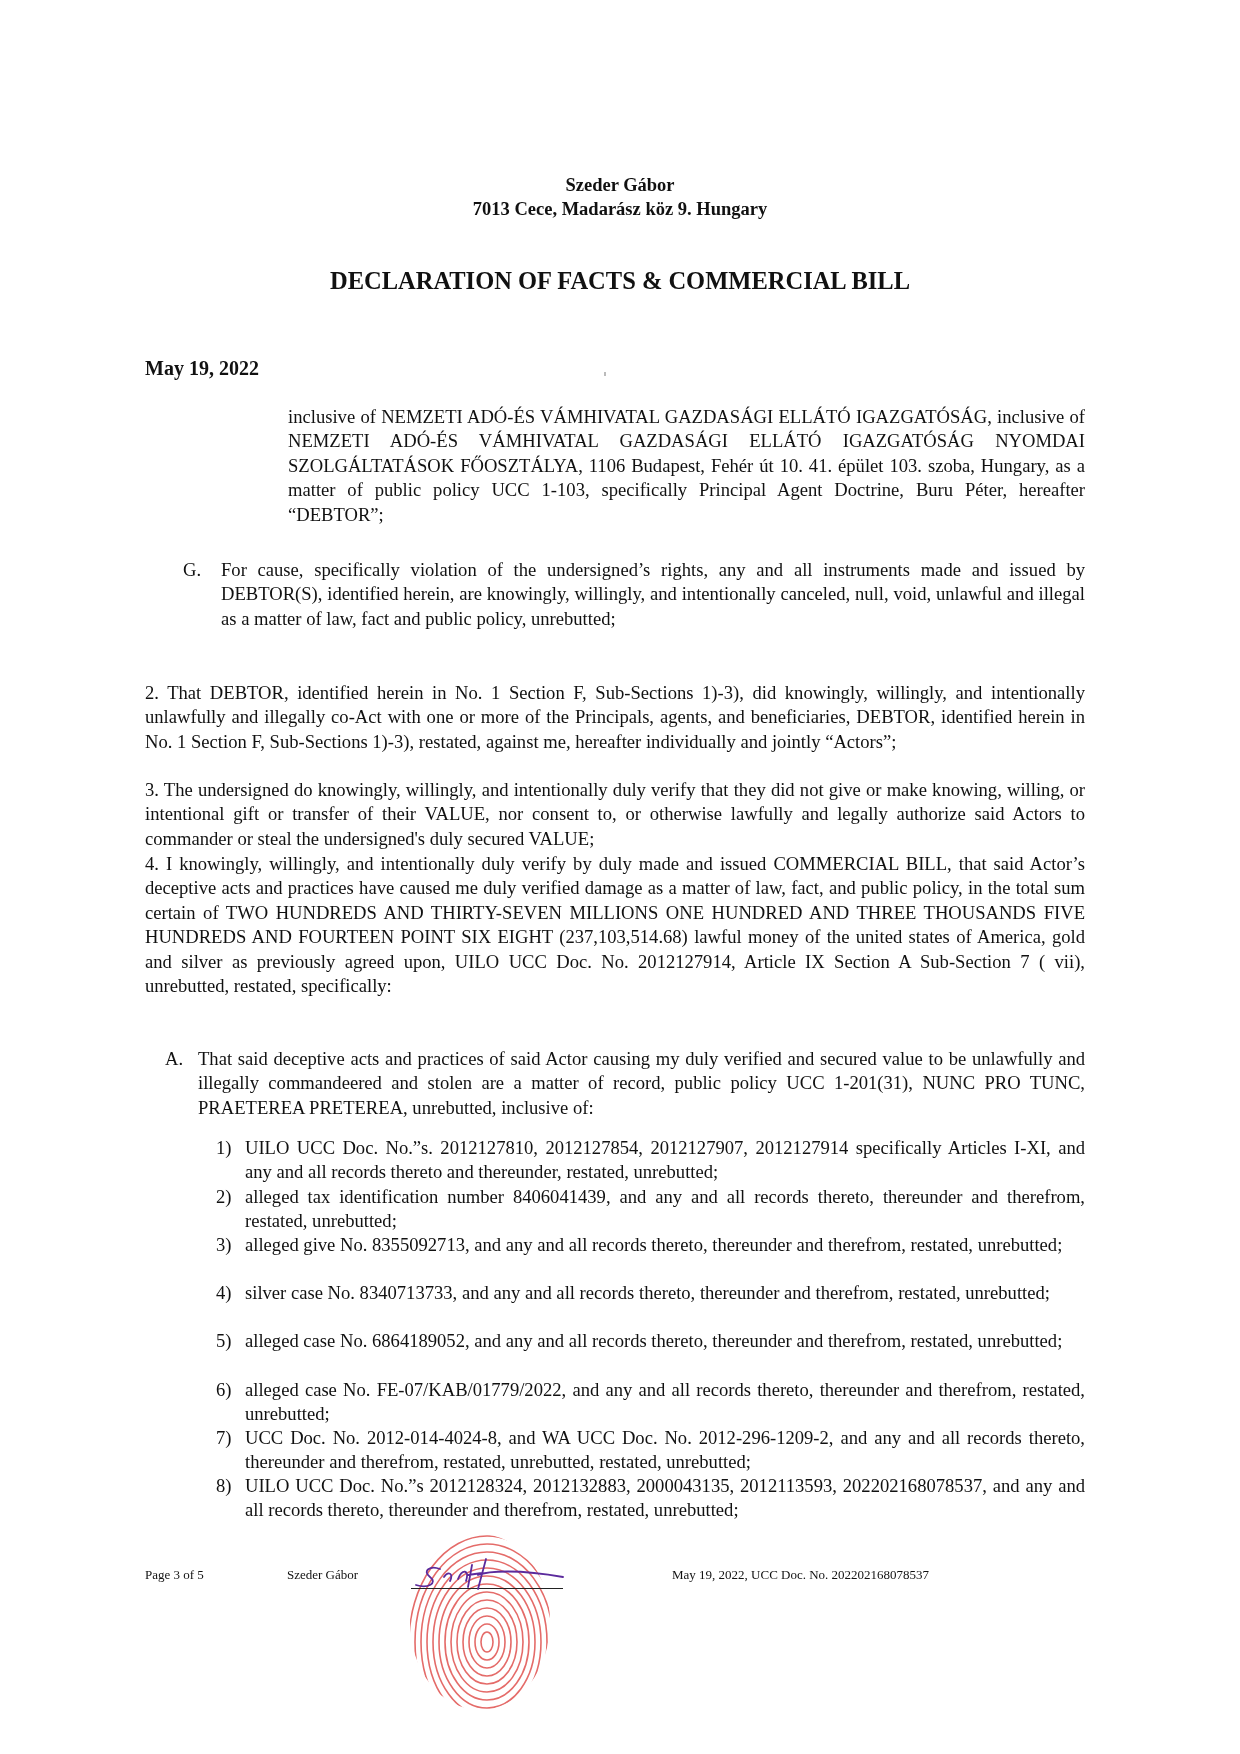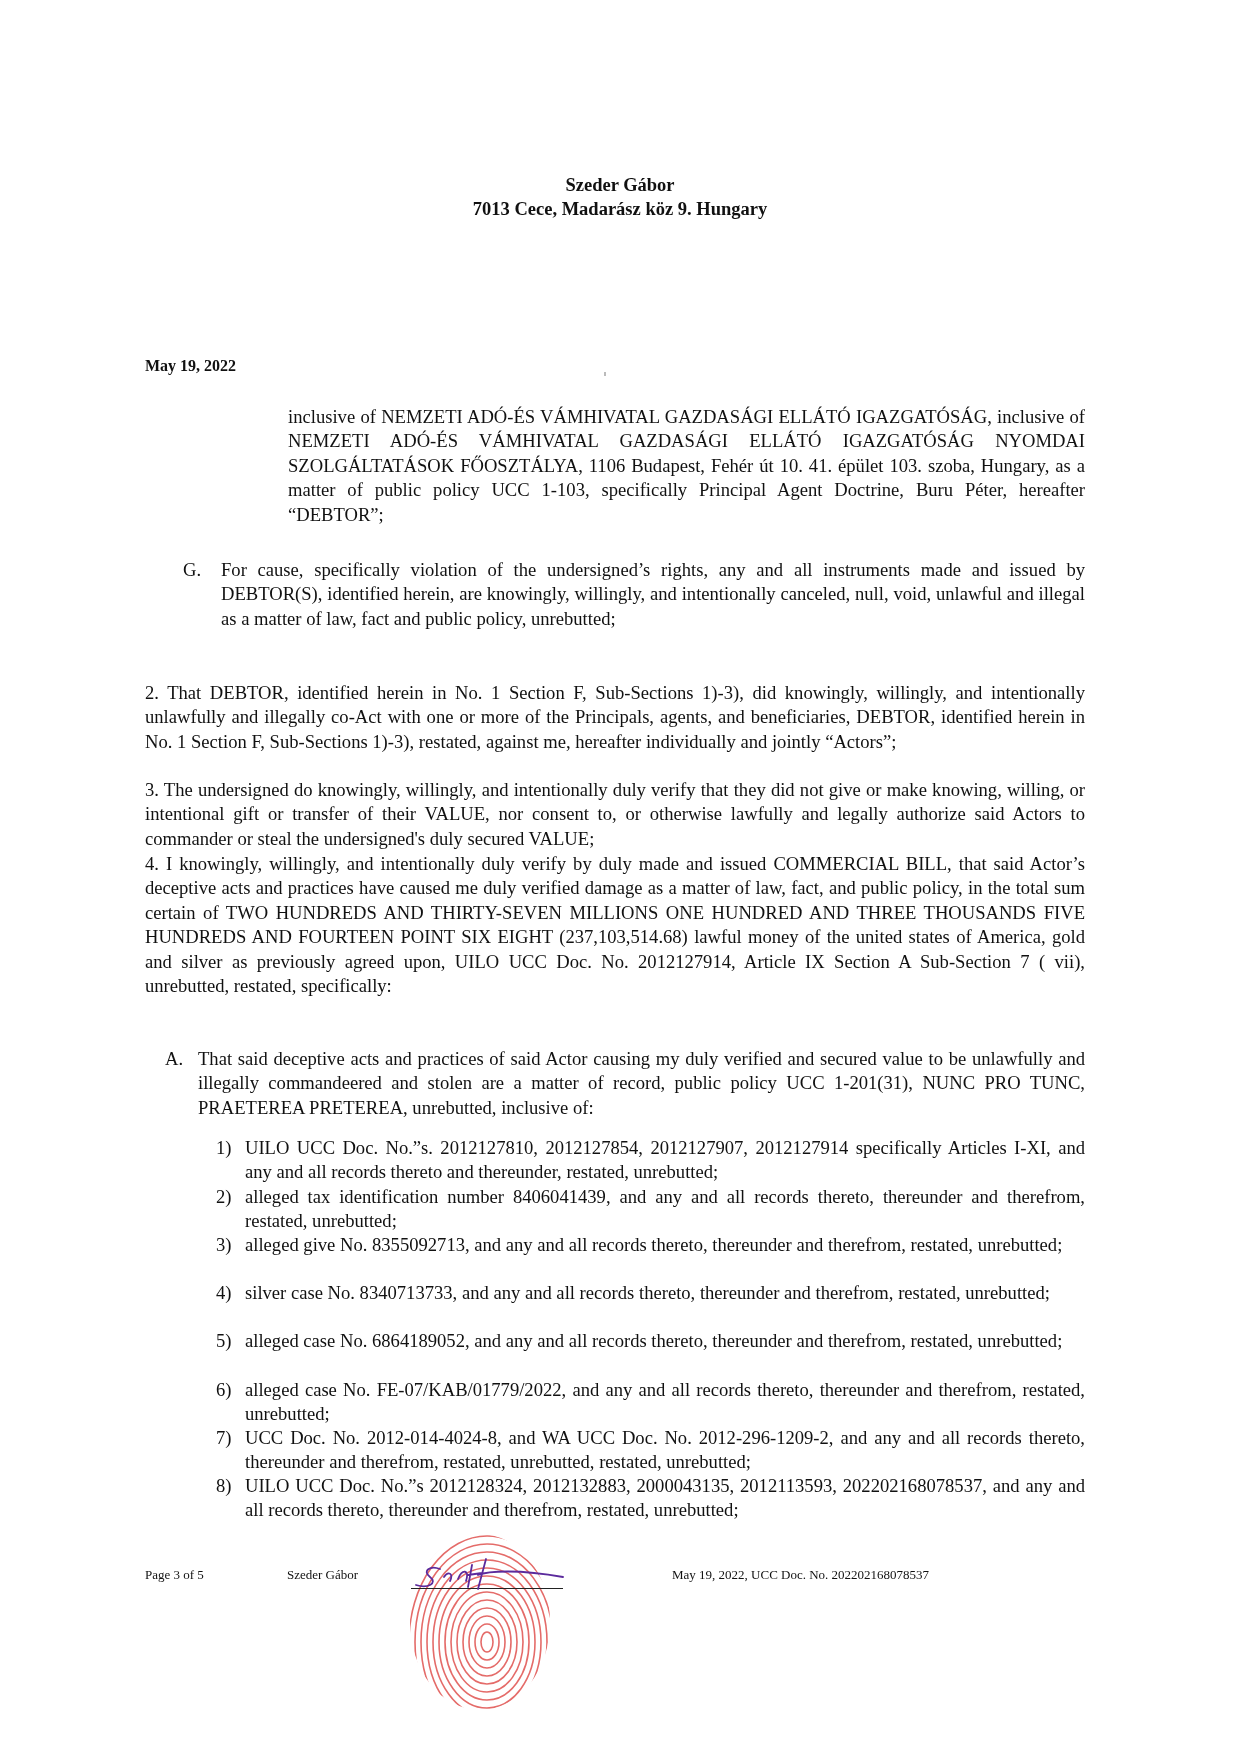--- a/index.html
+++ b/index.html
@@ -3,38 +3,39 @@
 <meta charset="utf-8">
 <style>
   html, body { margin: 0; padding: 0; background: #ffffff; }
   body { width: 1240px; height: 1754px; position: relative; overflow: hidden;
          font-family: "Liberation Serif", "DejaVu Serif", serif; color: #111; }
   .page { position: absolute; left: 0; top: 7px; width: 1240px; height: 1754px; }
   .center { position: absolute; left: 0; width: 1240px; text-align: center; font-weight: bold; }
   .hdr { font-size: 18.5px; line-height: 24px; }
   .title { font-size: 24.5px; line-height: 29px; }
   .blk { position: absolute; font-size: 18.6px; line-height: 24.4px; text-align: justify; }
-  .date { position: absolute; left: 145px; top: 350px; font-weight: bold; font-size: 16px; }
+  .date { position: absolute; left: 145px; top: 350px; font-weight: bold; font-size: 20px; }
   .item { position: absolute; font-size: 18.6px; line-height: 24.4px; }
   .item .lab { position: absolute; left: 0; top: 0; }
   .item .txt { position: absolute; top: 0; text-align: justify; }
   .footer { position: absolute; top: 1560px; font-size: 13px; }
   .sigline { position: absolute; left: 411px; top: 1581px; width: 152px; height: 1px; background: #222; }
   .fp { position: absolute; left: 395px; top: 1520px; width: 170px; height: 185px; }
   .sig { position: absolute; left: 408px; top: 1548px; width: 160px; height: 38px; }
   .dot { position: absolute; width: 2px; height: 4px; background: #bbb; }
 </style>
 </head>
 <body>
 
 <div class="page">
 
   <div class="center hdr" style="top:166px;">Szeder Gábor</div>
   <div class="center hdr" style="top:190px;text-align:center;">7013 Cece, Madarász köz 9. Hungary</div>
 
+  <div class="center title" style="top:259px;">DECLARATION OF FACTS &amp; COMMERCIAL BILL</div>
 
   <div class="date">May 19, 2022</div>
 
   <div class="blk" style="left:288px; top:398px; width:797px;">inclusive of NEMZETI ADÓ-ÉS VÁMHIVATAL GAZDASÁGI ELLÁTÓ IGAZGATÓSÁG, inclusive of NEMZETI ADÓ-ÉS VÁMHIVATAL GAZDASÁGI ELLÁTÓ IGAZGATÓSÁG NYOMDAI SZOLGÁLTATÁSOK FŐOSZTÁLYA, 1106 Budapest, Fehér út 10. 41. épület 103. szoba, Hungary, as a matter of public policy UCC 1-103, specifically Principal Agent Doctrine, Buru Péter, hereafter “DEBTOR”;</div>
 
   <div class="item" style="left:183px; top:551px; width:902px;">
     <span class="lab">G.</span>
     <span class="txt" style="left:38px; width:864px;">For cause, specifically violation of the undersigned’s rights, any and all instruments made and issued by DEBTOR(S), identified herein, are knowingly, willingly, and intentionally canceled, null, void, unlawful and illegal as a matter of law, fact and public policy, unrebutted;</span>
   </div>
 

